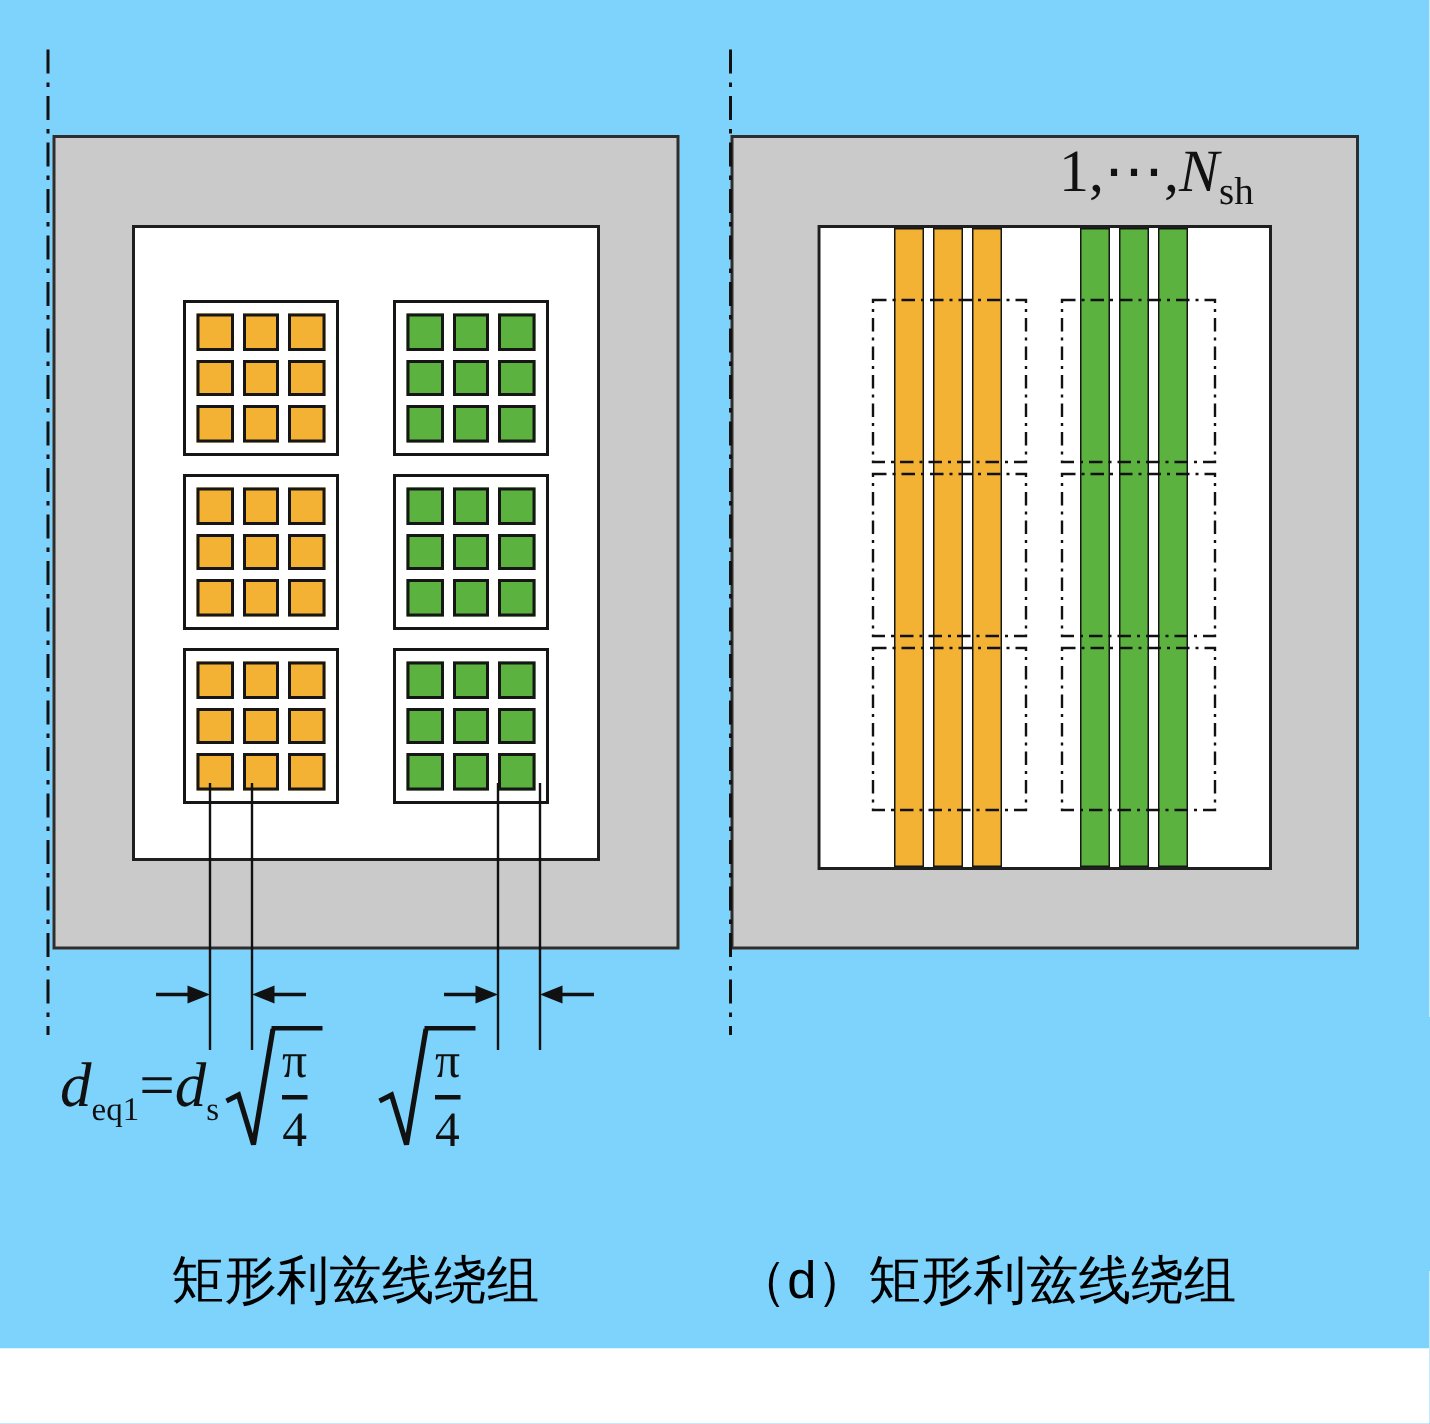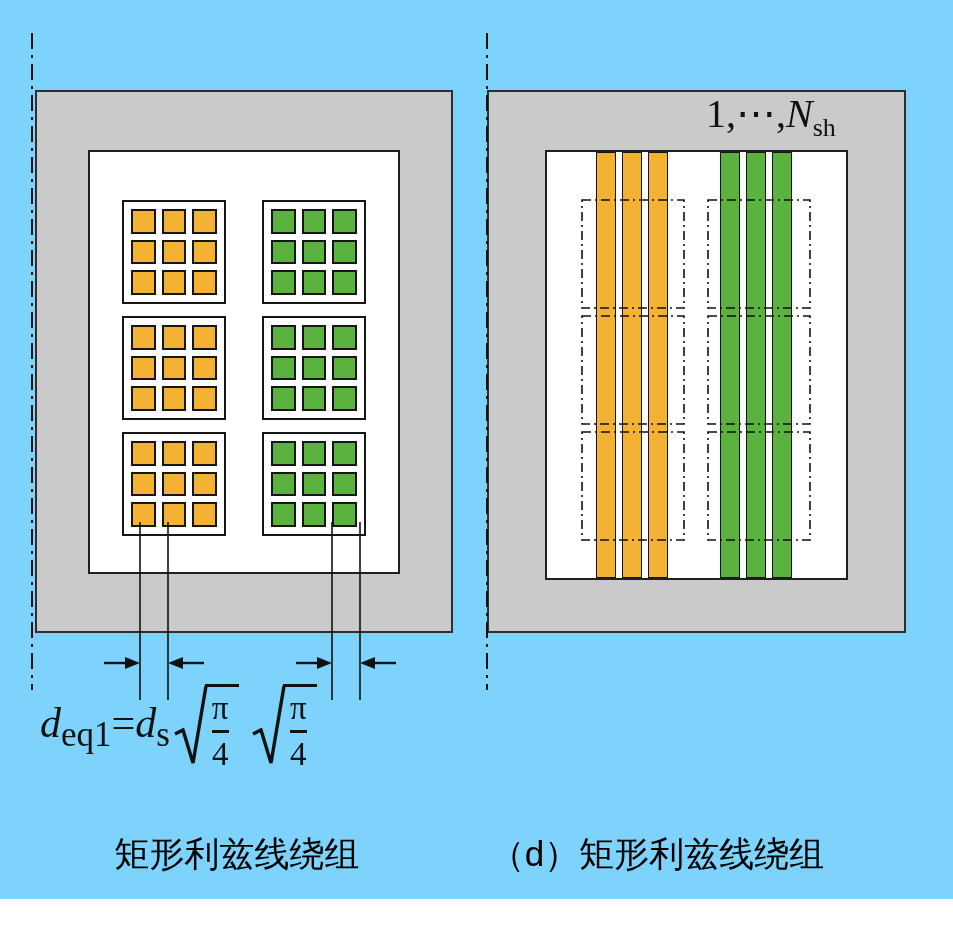--- a/index.html
+++ b/index.html
@@ -56,21 +56,21 @@
 
   
   .formula {
     position:absolute; display:flex; align-items:center; z-index:6;
     font-family:"Liberation Serif", serif;
   }
   #formula1 { left:40px;  top:684px; }
   #formula2 { left:248px; top:684px; }
   .fpart { font-size:42px; line-height:1; white-space:nowrap; }
   .fvar  { font-style:italic; }
-  .fsub  { font-size:35px; }
+  .fsub  { font-size:22px; }
   .sqrt  { display:inline-flex; align-items:flex-start; height:86px; margin-left:4px; }
   .sqrt-content {
     border-top:3.2px solid #111; margin-left:-3px;
     display:flex; flex-direction:column; align-items:center;
     padding:5px 10px 0 7px; font-size:33px; line-height:1;
   }
   .frac-bar { align-self:stretch; height:3px; background:#111; margin:5px 0; }
 
   
   .caption {

